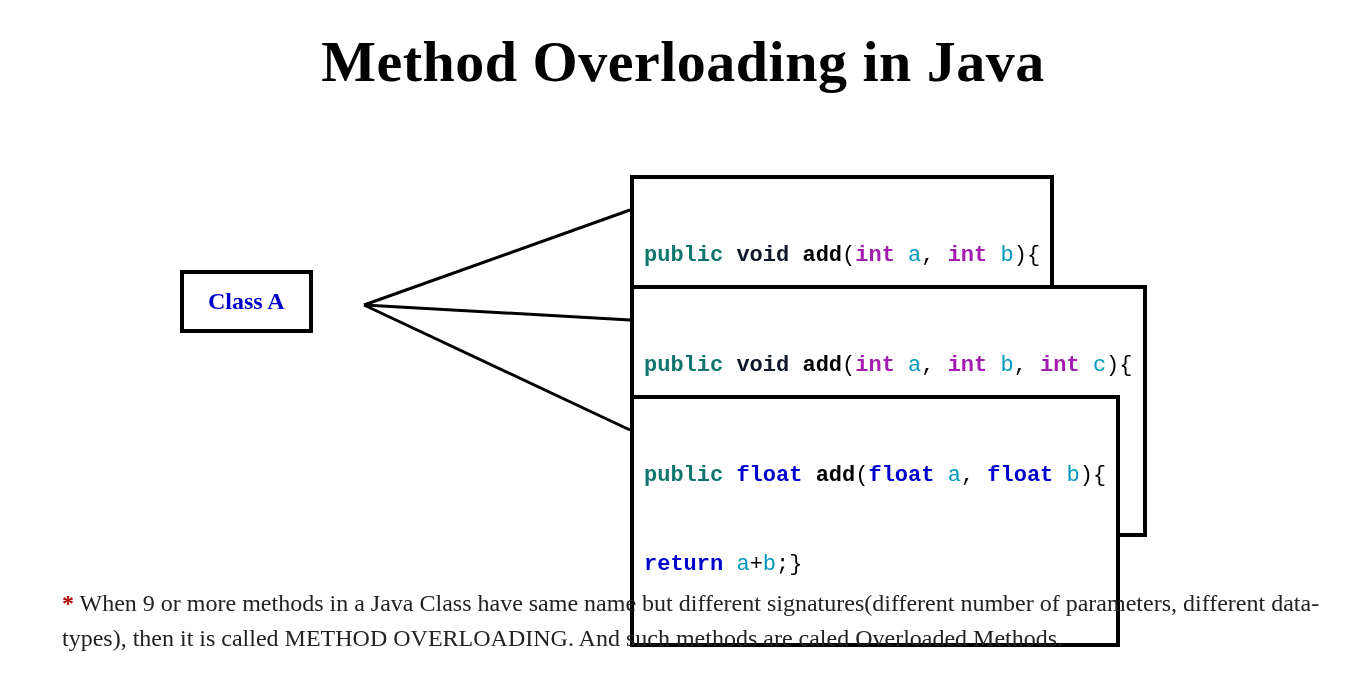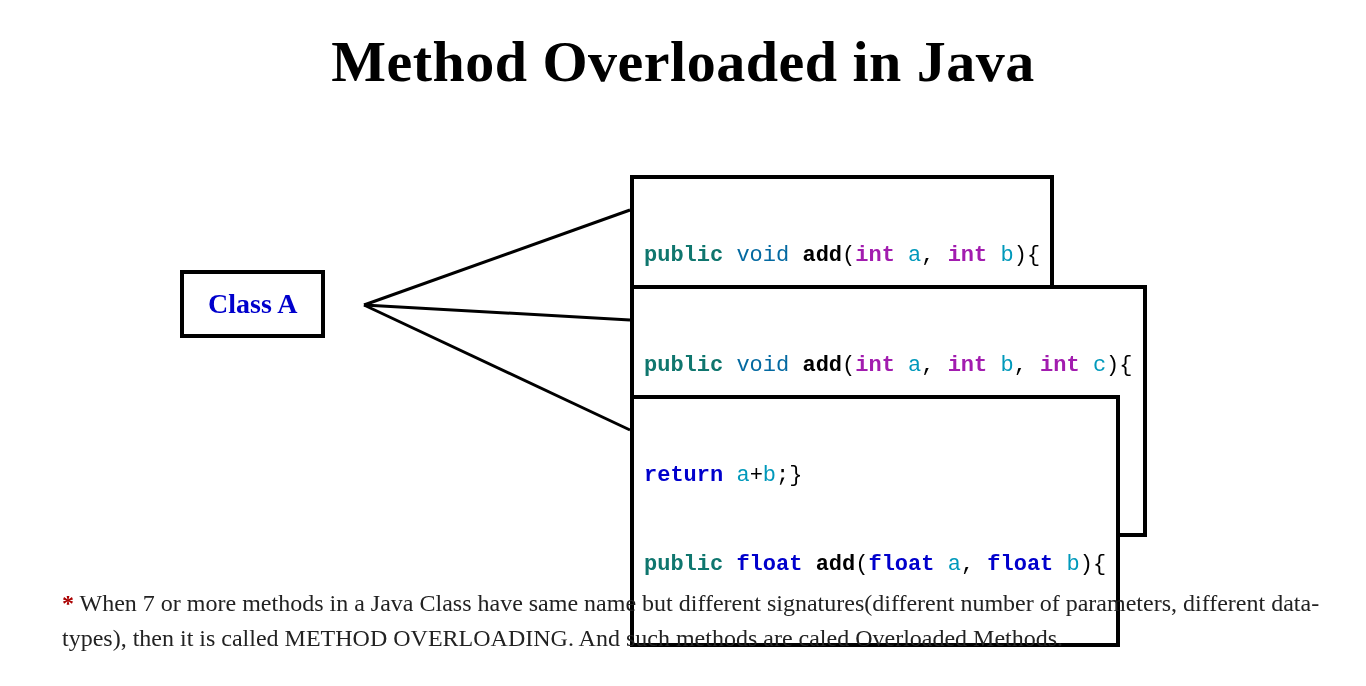--- a/index.html
+++ b/index.html
@@ -23,42 +23,42 @@
     width: 100%;
     height: 380px;
     margin-top: 40px;
   }
   .class-box {
     position: absolute;
     left: 180px;
     top: 135px;
     border: 4px solid #000;
     padding: 14px 24px;
-    font-size: 28px;
+    font-size: 24px;
     font-weight: bold;
     color: #0000cc;
     font-family: Georgia, 'Times New Roman', serif;
     background: #fff;
   }
   .code-box {
     position: absolute;
     border: 4px solid #000;
     background: #fff;
     font-family: Consolas, 'Courier New', monospace;
     font-size: 22px;
     line-height: 1.35;
     padding: 3px 10px;
     white-space: pre;
   }
   .code-box-1 { left: 630px; top: 40px; }
   .code-box-2 { left: 630px; top: 150px; }
   .code-box-3 { left: 630px; top: 260px; }
 
   .kw-public { color: #0f766e; font-weight: bold; }
-  .kw-void   { color: #0369a1; font-weight: normal; }
+  .kw-void   { color: #0f172a; font-weight: bold; }
   .kw-float  { color: #0000cc; font-weight: bold; }
   .kw-int    { color: #a21caf; font-weight: bold; }
   .kw-return { color: #0000cc; font-weight: bold; }
   .method    { color: #000; font-weight: bold; text-align: center; }
   .var       { color: #0099bb; }
   .classname { color: #2c9aa8; }
   .member    { color: #000; }
   .fn        { color: #2c9aa8; }
   .punct     { color: #000; }
   .op        { color: #000; }
@@ -78,21 +78,21 @@
     font-size: 24px;
     line-height: 1.45;
     color: #222;
     font-family: Georgia, 'Times New Roman', serif;
   }
   .footer .asterisk { color: #aa0000; font-weight: bold; }
 </style>
 </head>
 <body>
 
-<h1 class="title">Method Overloaded in Java</h1>
+<h1 class="title">Method Overloading in Java</h1>
 
 <div class="diagram-area">
 
   <svg class="connectors">
     <line x1="364" y1="170" x2="630" y2="75" stroke="#000" stroke-width="3"></line>
     <line x1="364" y1="170" x2="630" y2="185" stroke="#000" stroke-width="3"></line>
     <line x1="364" y1="170" x2="630" y2="295" stroke="#000" stroke-width="3"></line>
   </svg>
 
   <div class="class-box">Class A</div>
@@ -101,21 +101,21 @@
     <div><span class="kw-public">public</span><span> </span><span class="kw-void">void</span><span> </span><span class="method">add</span><span class="punct">(</span><span class="kw-int">int</span><span> </span><span class="var">a</span><span class="punct">,</span><span> </span><span class="kw-int">int</span><span> </span><span class="var">b</span><span class="punct">){</span></div>
     <div><span class="classname">System</span><span class="punct">.</span><span class="member">out</span><span class="punct">.</span><span class="fn">print</span><span class="punct">(</span><span class="var">a</span><span class="op">+</span><span class="var">b</span><span class="punct">);}</span></div>
   </div>
 
   <div class="code-box code-box-2">
     <div><span class="kw-public">public</span><span> </span><span class="kw-void">void</span><span> </span><span class="method">add</span><span class="punct">(</span><span class="kw-int">int</span><span> </span><span class="var">a</span><span class="punct">,</span><span> </span><span class="kw-int">int</span><span> </span><span class="var">b</span><span class="punct">,</span><span> </span><span class="kw-int">int</span><span> </span><span class="var">c</span><span class="punct">){</span></div>
     <div><span class="classname">System</span><span class="punct">.</span><span class="member">out</span><span class="punct">.</span><span class="fn">print</span><span class="punct">(</span><span class="var">a</span><span class="op">+</span><span class="var">b</span><span class="op">+</span><span class="var">c</span><span class="punct">);}</span></div>
   </div>
 
   <div class="code-box code-box-3">
+    <div><span class="kw-public">public</span><span> </span><span class="kw-float">float</span><span> </span><span class="method">add</span><span class="punct">(</span><span class="kw-float">float</span><span> </span><span class="var">a</span><span class="punct">,</span><span> </span><span class="kw-float">float</span><span> </span><span class="var">b</span><span class="punct">){</span></div>
     <div><span class="kw-return">return</span><span> </span><span class="var">a</span><span class="op">+</span><span class="var">b</span><span class="punct">;}</span></div>
-    <div><span class="kw-public">public</span><span> </span><span class="kw-float">float</span><span> </span><span class="method">add</span><span class="punct">(</span><span class="kw-float">float</span><span> </span><span class="var">a</span><span class="punct">,</span><span> </span><span class="kw-float">float</span><span> </span><span class="var">b</span><span class="punct">){</span></div>
   </div>
 
 </div>
 
 <div class="footer">
-  <span class="asterisk">*</span><span> When 7 or more methods in a Java Class have same name but different signatures(different number of parameters, different data-types), then it is called METHOD OVERLOADING. And such methods are caled Overloaded Methods.</span>
+  <span class="asterisk">*</span><span> When 9 or more methods in a Java Class have same name but different signatures(different number of parameters, different data-types), then it is called METHOD OVERLOADING. And such methods are caled Overloaded Methods.</span>
 </div>
 
 </body></html>

